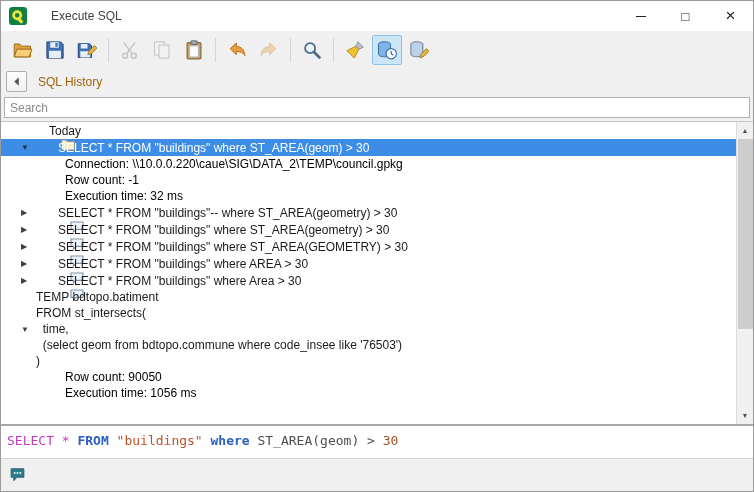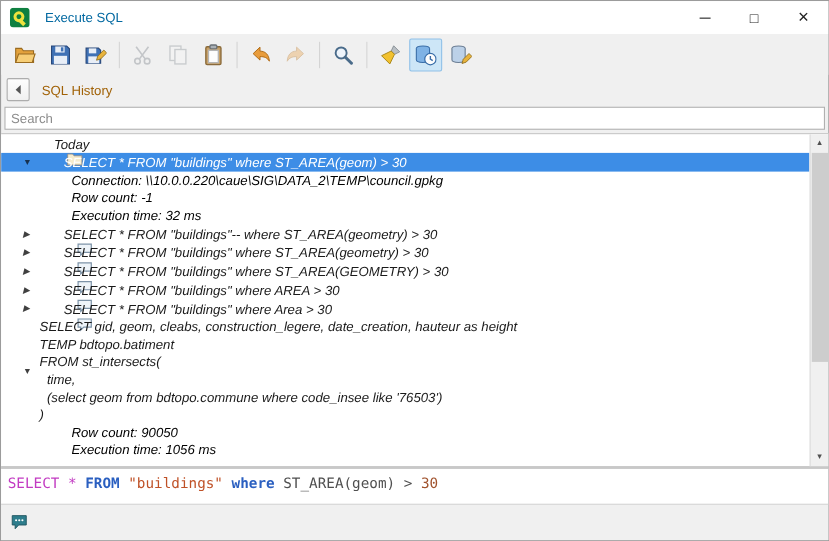--- a/index.html
+++ b/index.html
@@ -5,21 +5,21 @@
   * { box-sizing: border-box; margin: 0; padding: 0; }
   html,body { width:754px; height:492px; overflow:hidden; }
   body { font-family:"Liberation Sans", sans-serif; font-size:12px; color:#1a1a1a; }
 
   .window { width:754px; height:492px; border:1px solid #9b9b9b; background:#f0f0f0;
             display:flex; flex-direction:column; }
 
   
   .titlebar { height:30px; background:#ffffff; display:flex; align-items:center; flex:0 0 auto; }
   .app-icon { width:18px; height:18px; margin-left:8px; }
-  .title-text { margin-left:14px; color:#0369a1; }
+  .title-text { margin-left:24px; color:#404040; }
   .title-spacer { flex:1; }
   .win-btn { width:45px; height:30px; display:flex; align-items:center; justify-content:center;
              color:#222; font-size:13px; cursor:default; }
   .win-btn.close-btn { font-size:17px; }
   .min-glyph { display:inline-block; width:10px; height:1px; background:#222; }
 
   
   .toolbar { height:37px; background:#f0f0f0; display:flex; align-items:center; padding-left:6px; flex:0 0 auto; }
   .tb-btn { width:30px; height:30px; display:flex; align-items:center; justify-content:center;
             border:1px solid transparent; border-radius:2px; margin:0 1px; }
@@ -36,21 +36,21 @@
   .subheader-title { margin-left:11px; color:#a16207; }
 
   
   .search-row { padding:2px 3px 3px 3px; flex:0 0 auto; }
   .search-input { width:100%; height:21px; border:1px solid #b0b0b0; background:#fff;
                   font-family:"Liberation Sans", sans-serif; font-size:12px; padding:0 5px; outline:none; }
   .search-input::placeholder { color:#8c8c8c; }
 
   
   .tree-wrap { flex:1 1 auto; position:relative; background:#fff; border-top:1px solid #c6c6c6;
-               border-bottom:1px solid #a8a8a8; overflow:hidden;font-style:italic; }
+               border-bottom:1px solid #a8a8a8; overflow:hidden; }
   .tree-content { position:absolute; left:0; top:0; right:17px; bottom:0; overflow:hidden; }
   .row { display:flex; align-items:center; height:17px; white-space:pre; }
   .row.group { padding-left:26px; }
   .row.query { padding-left:20px; }
   .row.detail { height:16px; padding-left:64px; color:#000; }
   .arrow { width:15px; font-size:8px; color:#404040; text-align:left; flex:0 0 auto; }
   .row .ticon { width:17px; height:16px; margin-right:5px; flex:0 0 auto; }
   .row .ticon svg { width:16px; height:16px; }
   .row.selected { background:#3d8de6; color:#fff; }
   .row.selected .arrow { color:#17314f; }
@@ -274,21 +274,20 @@
           <span class="ticon">
             <svg viewBox="0 0 16 16">
               <path d="M2 2.6h12v8H7.5L4.5 13.8v-3.2H2z" fill="#2e7d8c" stroke="#1f5560" stroke-width="0.8"></path>
               <circle cx="5.3" cy="6.5" r="0.9" fill="#fff"></circle>
                 <circle cx="8" cy="6.5" r="0.9" fill="#fff"></circle>
                 <circle cx="10.7" cy="6.5" r="0.9" fill="#fff"></circle>
             </svg>
           </span>
         </div>
         <div class="linescol">
-          <div class="sqlline">SELECT gid, geom, cleabs, construction_legere, date_creation, hauteur as height</div>
           <div class="sqlline">TEMP bdtopo.batiment</div>
           <div class="sqlline">FROM st_intersects(</div>
           <div class="sqlline">  time,</div>
           <div class="sqlline">  (select geom from bdtopo.commune where code_insee like '76503')</div>
           <div class="sqlline">)</div>
         </div>
       </div>
       <div class="row detail"><span>Row count: 90050</span></div>
       <div class="row detail"><span>Execution time: 1056 ms</span></div>
 

